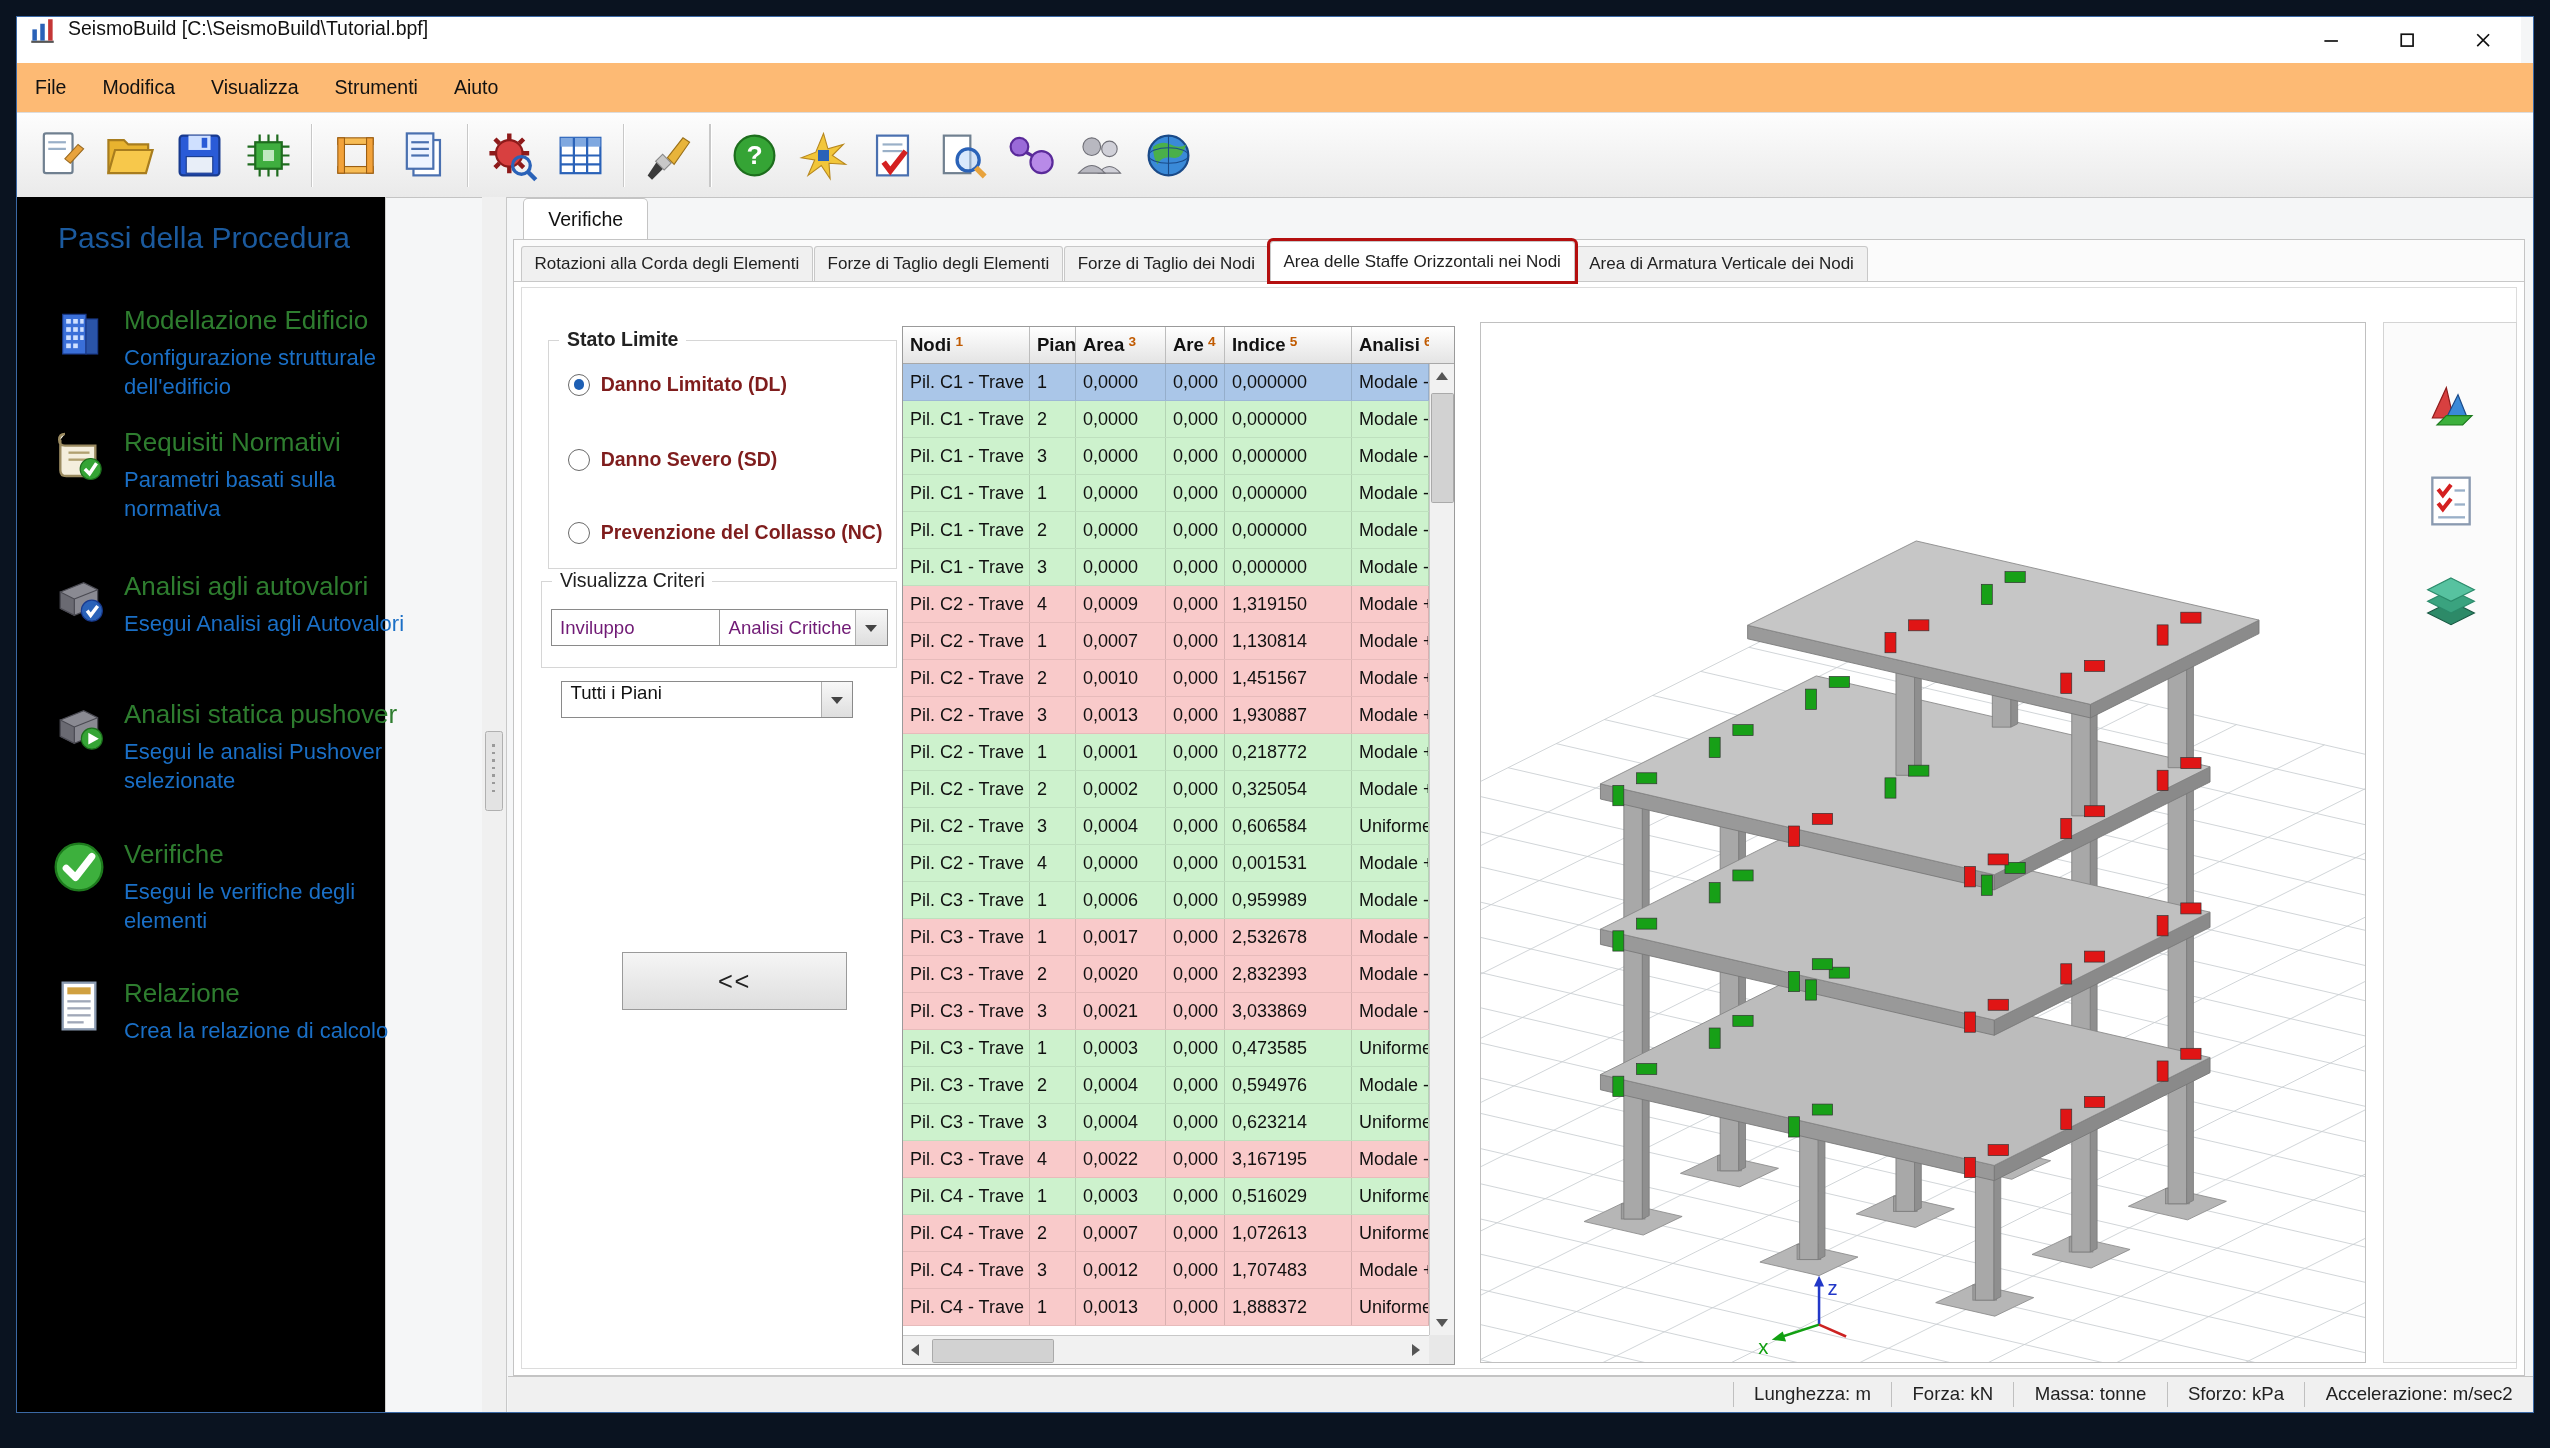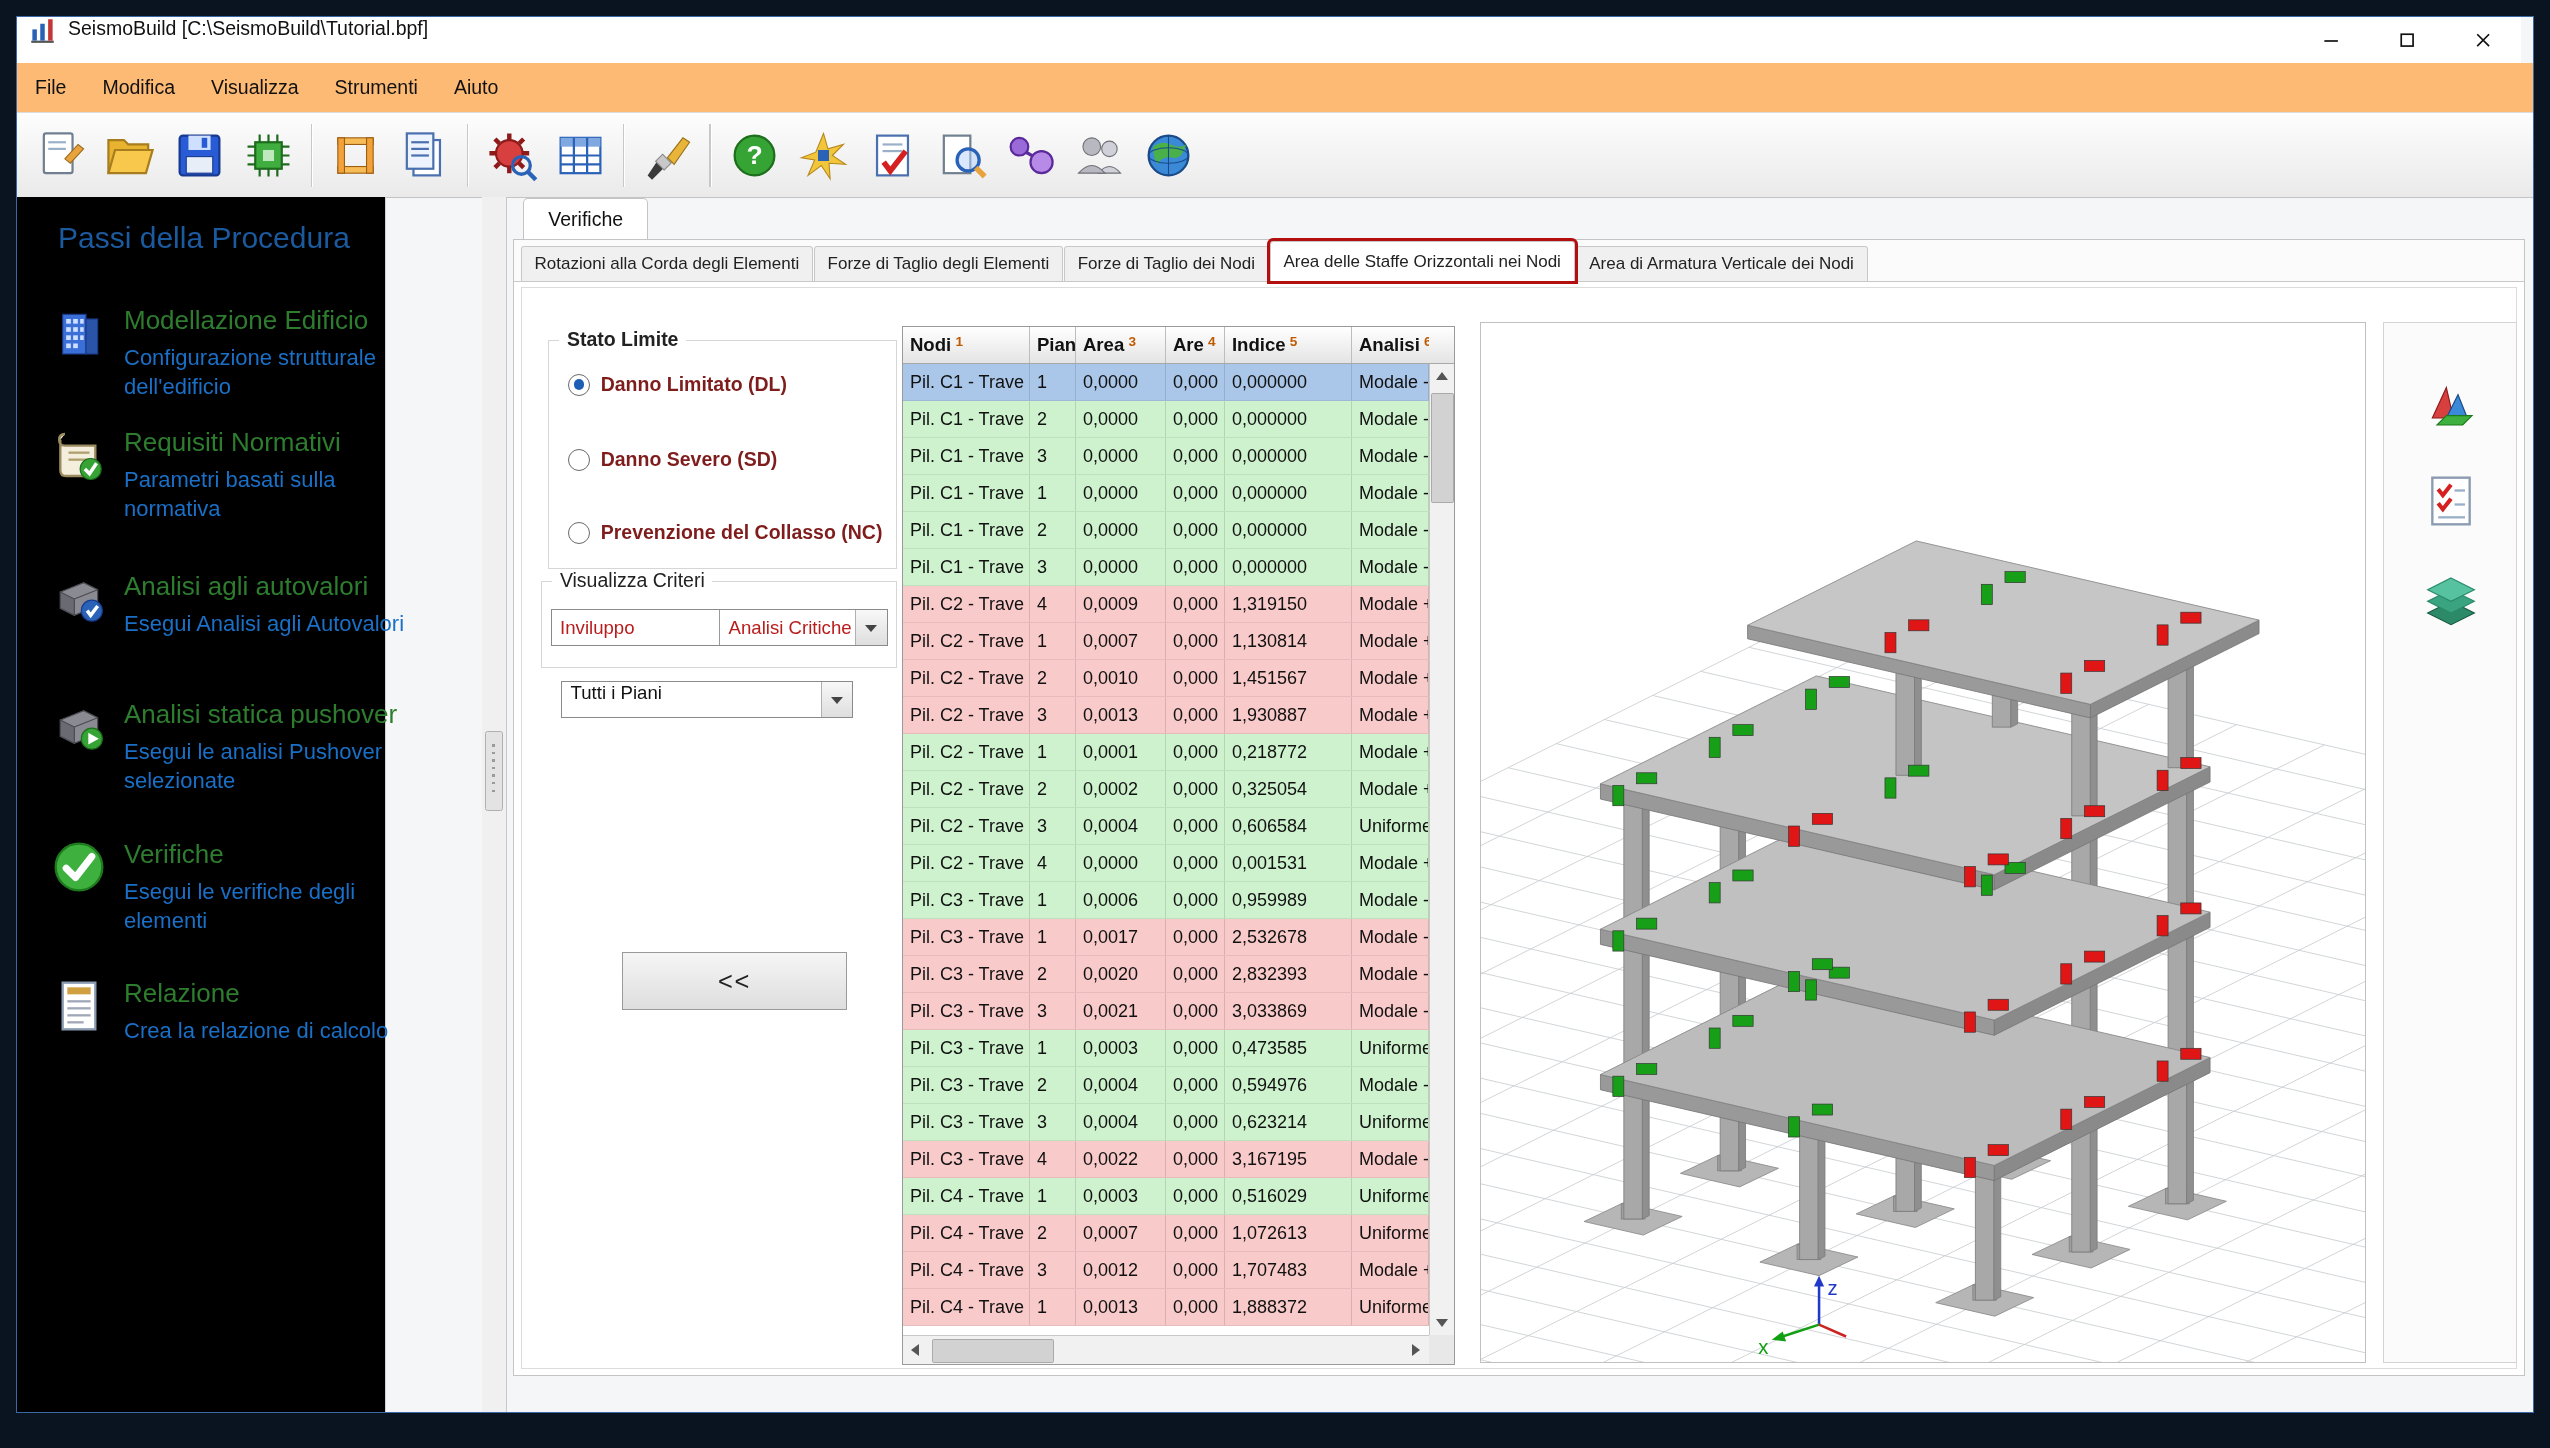--- a/index.html
+++ b/index.html
@@ -53,21 +53,21 @@
   .content-box{position:absolute;left:6.8px;top:47px;right:6.8px;bottom:6px;border:0.8px solid #dcdcdc;}
 
   
   .groupbox{position:absolute;border:0.8px solid #d6d6d6;background:#fff;}
   .group-label{position:absolute;top:-12.7px;left:10.2px;background:#fff;padding:0 7.6px;font-size:19.5px;color:#222;white-space:nowrap;}
   .radio-row{position:absolute;left:18.6px;display:flex;align-items:center;font-size:19.5px;color:#7f1d1d;white-space:nowrap;}
   .radio{width:22px;height:22px;border:1.7px solid #6a6a6a;border-radius:50%;background:#fff;display:inline-flex;align-items:center;justify-content:center;margin-right:11px;flex:none;box-sizing:border-box;}
   .radio .dot{width:10.2px;height:10.2px;border-radius:50%;background:#1d5fb4;display:none;}
   .radio.selected .dot{display:block;}
 
-  .combo{position:absolute;display:flex;background:#fff;border:0.8px solid #8a8a8a;font-size:18.6px;color:#b91c1c;box-sizing:border-box;}
+  .combo{position:absolute;display:flex;background:#fff;border:0.8px solid #8a8a8a;font-size:18.6px;color:#701a75;box-sizing:border-box;}
   .combo-left{width:159px;display:flex;align-items:center;padding-left:8.5px;border-right:0.8px solid #9a9a9a;white-space:nowrap;overflow:hidden;}
   .combo-right{flex:1;display:flex;align-items:center;}
   .dd-value{flex:1;padding-left:8.5px;white-space:nowrap;overflow:hidden;}
   .dd-arrow{width:30.5px;align-self:stretch;background:linear-gradient(#f8f8f8,#dedede);border-left:0.8px solid #b0b0b0;display:flex;align-items:center;justify-content:center;flex:none;}
   .dd-arrow::after{content:"";border:6px solid transparent;border-top:7.6px solid #444;margin-top:7.6px;}
   .dropdown{position:absolute;display:flex;background:#fff;border:0.8px solid #8a8a8a;font-size:18.6px;color:#111;box-sizing:border-box;}
   .collapse-btn{position:absolute;left:108px;top:712px;width:223px;height:56px;background:linear-gradient(#f5f5f5,#dedede);border:0.8px solid #9a9a9a;font-size:25.4px;color:#222;display:flex;align-items:center;justify-content:center;letter-spacing:1.7px;}
 
   
   .rtable{position:absolute;left:388px;top:86px;width:553px;height:1039px;border:0.8px solid #9a9a9a;background:#fff;box-sizing:border-box;}
@@ -909,17 +909,24 @@
             <svg viewBox="0 0 48 48">
                 <path d="M24 26 L44 36 L24 46 L4 36 Z" fill="#2d8a68" stroke="#1a5a44"></path>
                 <path d="M24 16 L44 26 L24 36 L4 26 Z" fill="#3aa37f" stroke="#2a8a6a"></path>
                 <path d="M24 6 L44 16 L24 26 L4 16 Z" fill="#57c2a0" stroke="#2a8a6a"></path>
               </svg>
           </div>
         </div>
 
       </div>
 
+      <div class="statusbar">
+        <span class="status-seg">Lunghezza: m</span>
+        <span class="status-seg">Forza: kN</span>
+        <span class="status-seg">Massa: tonne</span>
+        <span class="status-seg">Sforzo: kPa</span>
+        <span class="status-seg">Accelerazione: m/sec2</span>
+      </div>
     </div>
 
   </div>
 </div>
 
 
 </body></html>

